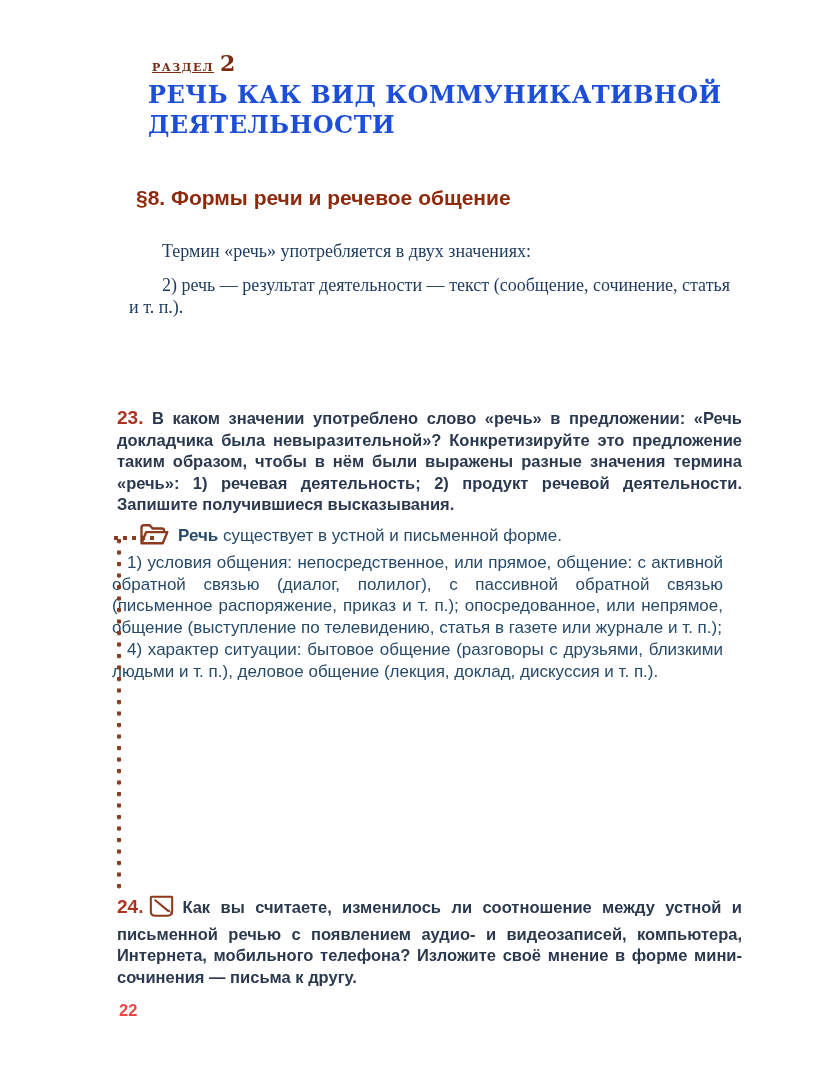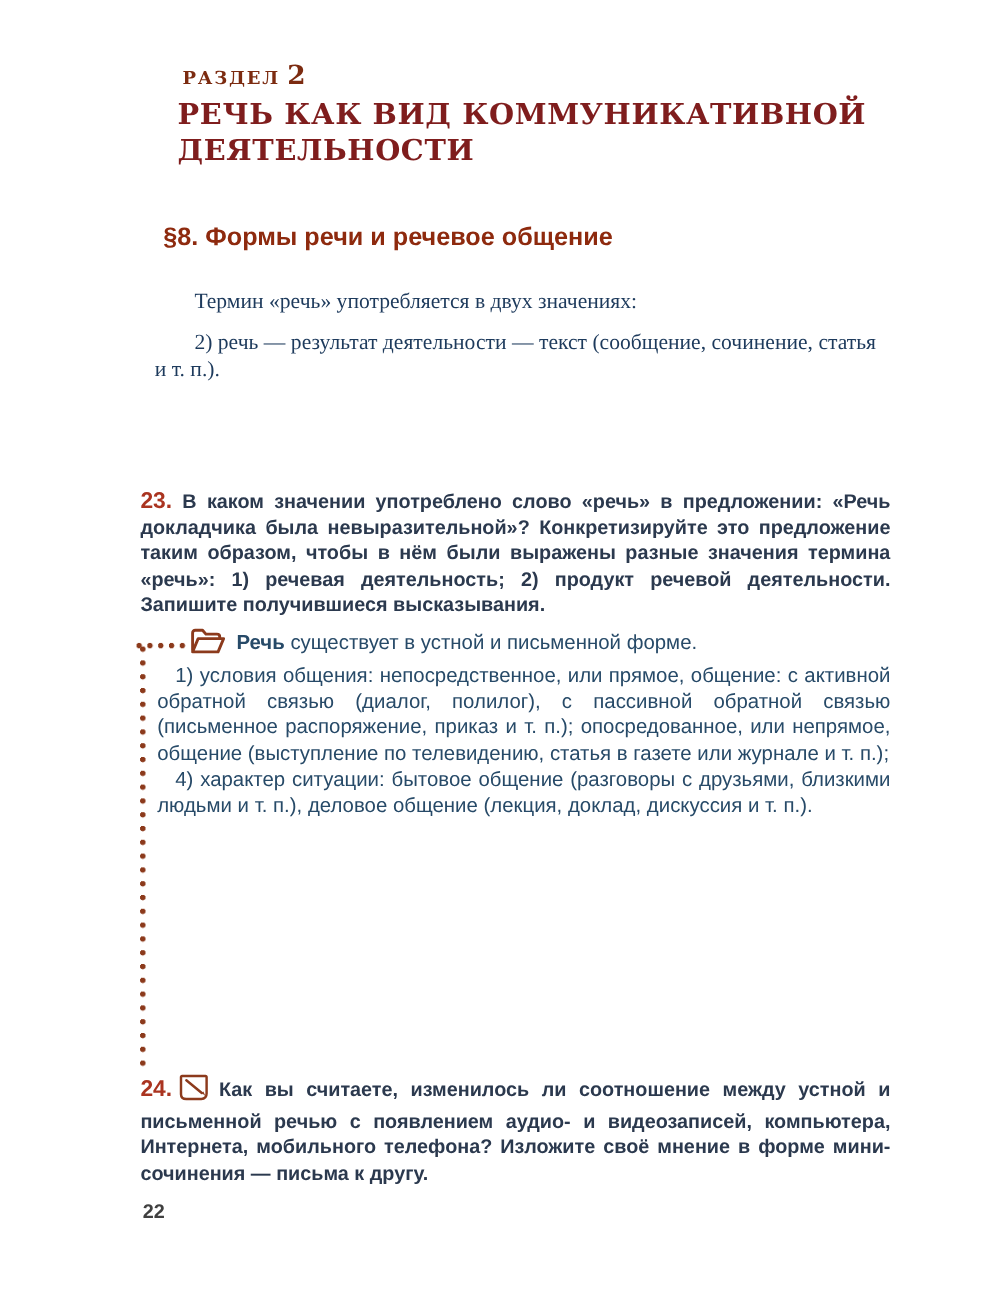--- a/index.html
+++ b/index.html
@@ -19,34 +19,35 @@
   
   .section-label {
     position: absolute;
     left: 152px;
     top: 50px;
     color: #7c2b10;
     font-family: "DejaVu Serif", serif;
     font-weight: bold;
   }
   .section-label .word {
-    font-size: 15px;
+    font-size: 11px;
     letter-spacing: 1.5px;
+    text-decoration: underline;
   }
   .section-label .num {
     font-size: 22px;
     margin-left: 6px;
   }
   .chapter-title {
     position: absolute;
     left: 148px;
     top: 80px;
     width: 575px;
     margin: 0;
-    color: #7f1d1d;
+    color: #1d4ed8;
     font-family: "DejaVu Serif", serif;
     font-weight: bold;
     font-size: 24px;
     line-height: 30px;
     letter-spacing: 0.5px;
   }
   .para-heading {
     position: absolute;
     left: 136px;
     top: 186px;
@@ -121,21 +122,20 @@
     position: absolute;
     left: 1px;
     top: 13px;
     width: 44px;
     height: 6px;
     background-image: radial-gradient(circle at 3px 3px, #8c3a1c 2.1px, rgba(0,0,0,0) 2.5px);
     background-size: 9px 6px;
     background-repeat: repeat-x;
   }
   .theory-content {
-    margin-left: 19px;
     width: 611px;
     color: #274a68;
     font-family: "Liberation Sans", sans-serif;
     font-size: 17px;
     line-height: 21.8px;
     text-align: justify;
   }
   .theory-content p {
     margin: 0;
     text-indent: 15px;
@@ -149,21 +149,21 @@
     vertical-align: -5px;
   }
   .theory-content b.plain { font-style: normal; }
   .theory-content .emph { font-weight: bold; font-style: italic; }
 
   
   .page-number {
     position: absolute;
     left: 119px;
     top: 1001px;
-    color: #404040;
+    color: #ef4444;
     font-family: "Liberation Sans", sans-serif;
     font-weight: bold;
     font-size: 16.5px;
   }
 </style>
 </head>
 <body>
 
 <div class="page">
 

